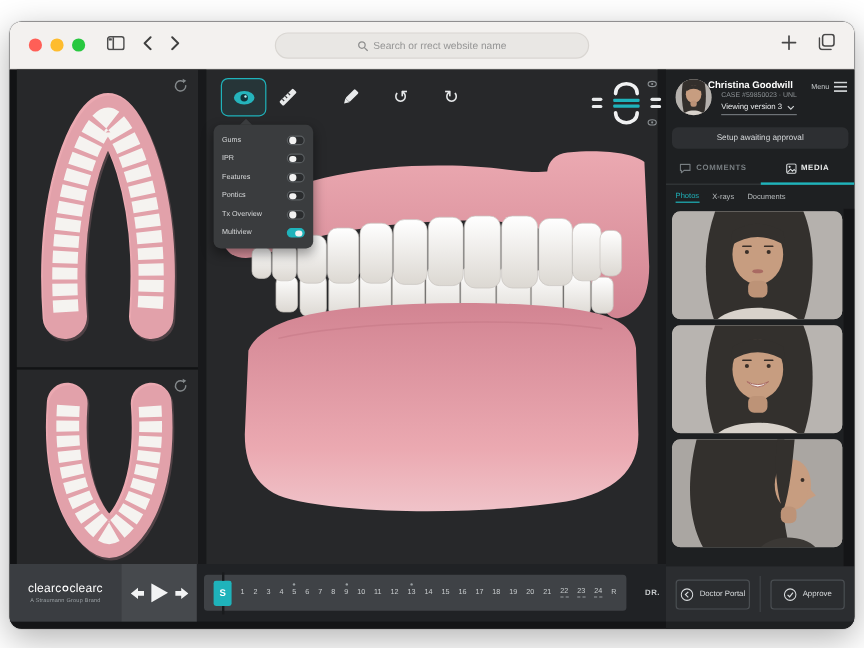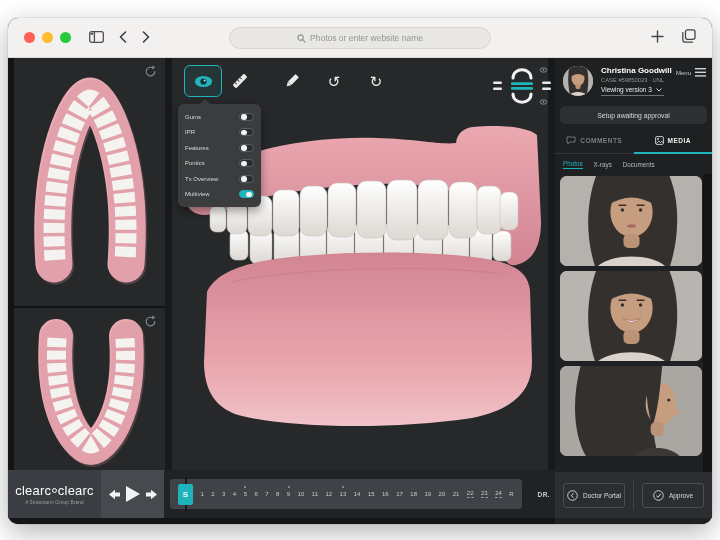--- a/index.html
+++ b/index.html
@@ -60,21 +60,21 @@
   .vo-label{font-size:6px;color:#d8dadb;}
   .vo-toggle{width:15px;height:8px;border:1px solid #5a5e61;border-radius:5px;background:#2a2c2e;position:relative;cursor:pointer;}
   .vo-toggle .knob{position:absolute;left:1px;top:0.6px;width:5.6px;height:5.6px;background:#f2f2f2;border-radius:50%;}
   .vo-toggle[data-on="true"]{background:var(--accent);border-color:var(--accent);}
   .vo-toggle[data-on="true"] .knob{left:auto;right:1px;}
 
   
   .bottom-bar{position:absolute;left:0;right:157px;bottom:6px;height:48px;background:#202225;}
   .logo-chip{position:absolute;left:0;top:0;bottom:0;width:93px;background:#3a3d41;display:flex;
              flex-direction:column;align-items:center;justify-content:center;}
-  .brand{color:#fff;font-size:13px;letter-spacing:.2px;display:flex;align-items:center;text-align:right;}
+  .brand{color:#fff;font-size:10px;letter-spacing:.2px;display:flex;align-items:center;text-align:right;}
   .logo-o{display:inline-block;width:5.5px;height:5.5px;border:1.6px solid #fff;border-radius:50%;margin:0 .6px;}
   .tagline{font-size:4.6px;color:#9ba1a5;margin-top:2px;letter-spacing:.2px;}
   .playback{position:absolute;left:93px;top:0;bottom:0;width:63px;background:#46494d;display:flex;
             align-items:center;justify-content:center;gap:6px;}
   .pb-btn{display:flex;align-items:center;justify-content:center;cursor:pointer;}
   .tl-strip{position:absolute;left:162px;top:9px;height:30px;width:352px;background:#3f4246;border-radius:3px;
             display:flex;align-items:center;justify-content:space-between;padding:0 8px;}
   .tl-step{font-size:6px;color:#c7cbcd;position:relative;text-align:center;cursor:pointer;}
   .tl-step[data-dot="true"]::before{content:"";position:absolute;top:-5px;left:50%;margin-left:-1px;width:2px;height:2px;
             border-radius:50%;background:#9aa0a3;}
@@ -83,21 +83,21 @@
             justify-content:center;border-radius:2px;font-size:8px;font-weight:bold;}
   .tl-step[data-active="true"]::before{content:"";position:absolute;top:-7px;left:6.5px;width:2px;height:7px;background:#191b1d;}
   .tl-step[data-active="true"]::after{content:"";position:absolute;bottom:-7px;left:6.5px;width:2px;height:7px;background:#191b1d;}
   .dr-label{position:absolute;right:5px;top:0;bottom:0;display:flex;align-items:center;font-size:6.5px;
             font-weight:bold;color:#c9cdcf;letter-spacing:.4px;}
 
   
   .right-panel{position:absolute;right:0;top:0;width:157px;bottom:0;background:#1e2022;}
   .profile{position:absolute;left:0;top:0;right:0;height:46px;}
   .avatar{position:absolute;left:8px;top:8px;width:30px;height:30px;border-radius:50%;overflow:hidden;background:#b5b1ad;}
-  .p-name{position:absolute;left:46px;top:8px;font-size:8px;font-weight:bold;color:#fff;}
+  .p-name{position:absolute;left:35px;top:8px;font-size:8px;font-weight:bold;color:#fff;}
   .p-case{position:absolute;left:46px;top:19px;font-size:5.8px;color:#8d9295;}
   .p-version{position:absolute;left:46px;top:28px;font-size:6.5px;color:#e8eaeb;border-bottom:1px solid #6e7377;
              padding:0 2px 2px 0;display:flex;align-items:center;gap:4px;cursor:pointer;}
   .p-menu{position:absolute;right:6px;top:10px;display:flex;align-items:center;gap:4px;cursor:pointer;}
   .p-menu span{font-size:6px;color:#c6cacc;}
   .status{position:absolute;left:5px;right:5px;top:48px;height:18px;background:#2d2f32;border-radius:5px;
           display:flex;align-items:center;justify-content:center;font-size:6.8px;color:#d6d9db;}
   .tabs{position:absolute;left:0;right:0;top:70px;height:26px;display:flex;border-bottom:1px solid #35383b;}
   .tab{flex:1;display:flex;align-items:center;justify-content:center;gap:4px;font-size:6.5px;letter-spacing:.5px;
        font-weight:bold;cursor:pointer;}
@@ -144,21 +144,21 @@
           <svg width="8" height="12" viewBox="0 0 8 12">
               <polyline points="1.5,1 6.5,6 1.5,11" fill="none" stroke="#3f3f3f" stroke-width="1.6" stroke-linecap="round" stroke-linejoin="round"></polyline>
             </svg>
         </span>
       </div>
       <div class="searchbar">
         <svg width="9" height="9" viewBox="0 0 10 10">
             <circle cx="4" cy="4" r="3" fill="none" stroke="#8e8e8e" stroke-width="1.2"></circle>
             <line x1="6.3" y1="6.3" x2="9" y2="9" stroke="#8e8e8e" stroke-width="1.2" stroke-linecap="round"></line>
           </svg>
-        <span>Photos or enter website name</span>
+        <span>Search or rrect website name</span>
       </div>
       <div class="chrome-right">
         <span>
           <svg width="13" height="13" viewBox="0 0 13 13">
               <line x1="6.5" y1="1" x2="6.5" y2="12" stroke="#474747" stroke-width="1.4" stroke-linecap="round"></line>
               <line x1="1" y1="6.5" x2="12" y2="6.5" stroke="#474747" stroke-width="1.4" stroke-linecap="round"></line>
             </svg>
         </span>
         <span>
           <svg width="14" height="14" viewBox="0 0 14 14">

